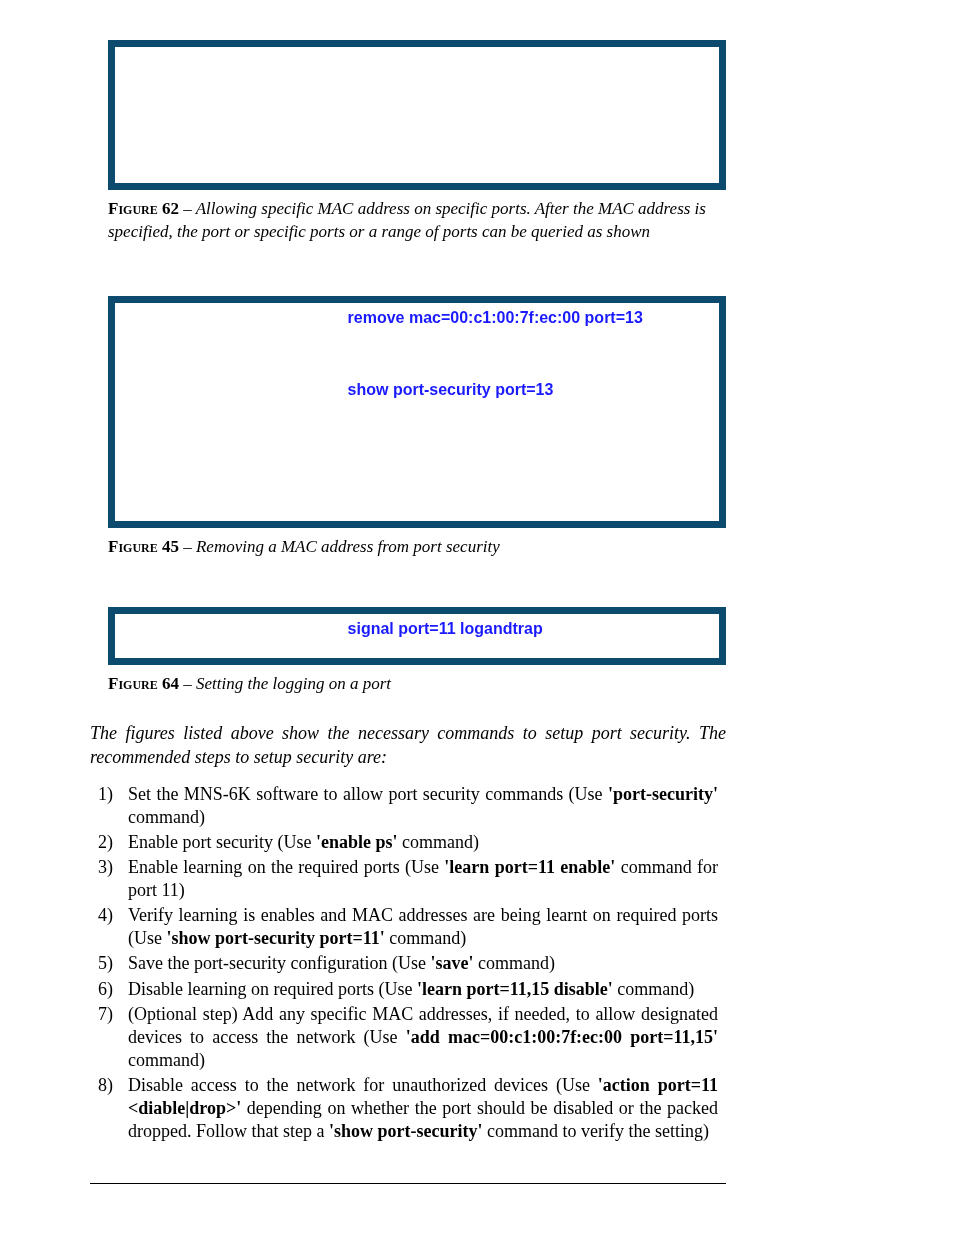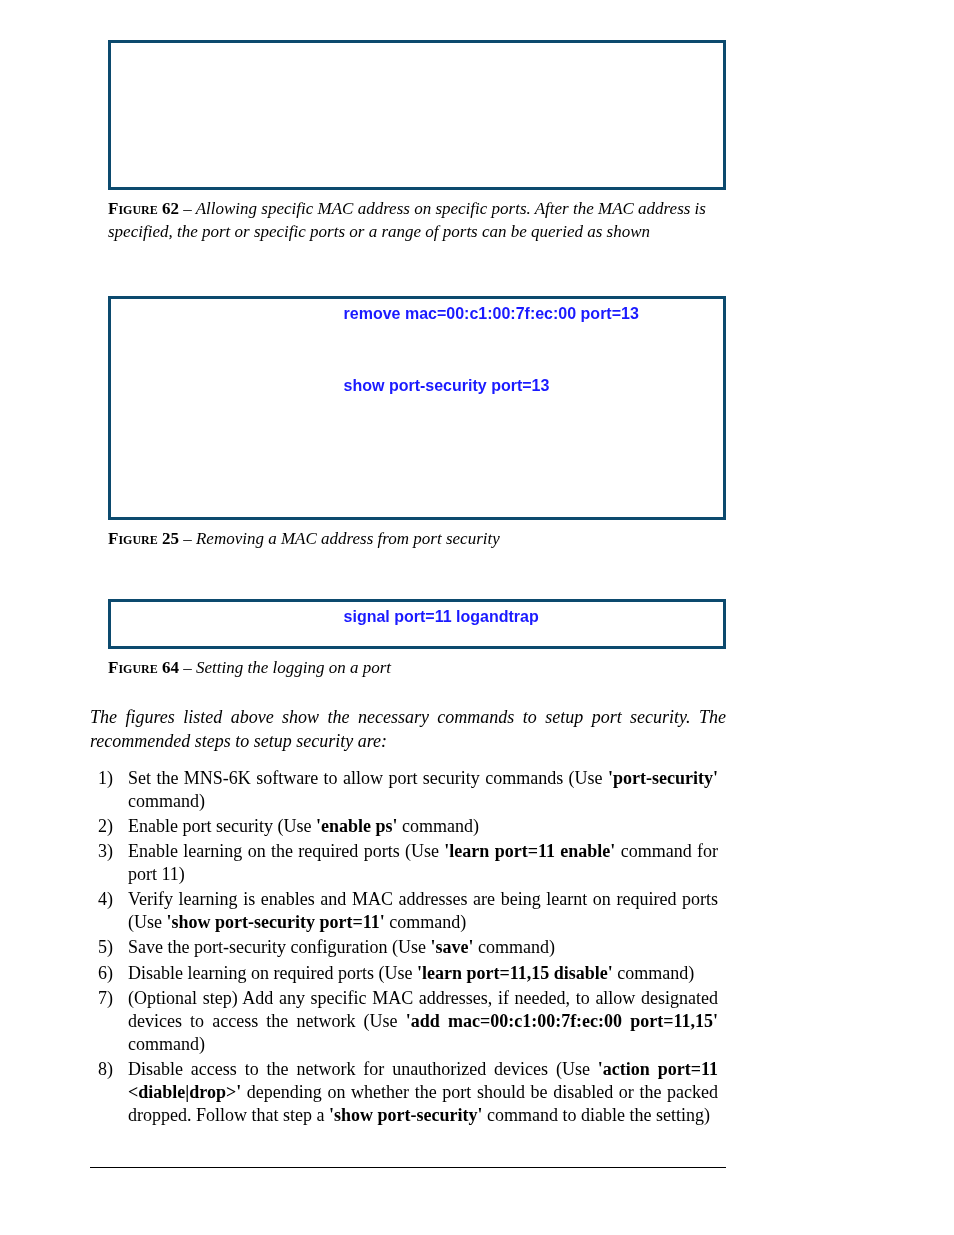--- a/index.html
+++ b/index.html
@@ -12,21 +12,21 @@
     font-family: Garamond, "Times New Roman", Times, serif;
     color: #000;
     font-size: 18px;
   }
   .page {
     padding: 40px 90px 40px 90px;
     box-sizing: border-box;
     width: 816px;
   }
   .figure-box {
-    border: 3px solid #0c4a6e;
+    border: 7px solid #0c4a6e;
     margin-left: 18px;
     margin-right: 0;
     padding: 8px 12px 14px 12px;
     margin-bottom: 8px;
     box-sizing: border-box;
   }
   .figure-box.big1 { height: 150px; }
   .code-line {
     font-family: "Comic Sans MS", "Comic Sans", cursive, sans-serif;
     color: #1a1aff;
@@ -108,21 +108,21 @@
     </div>
     <div class="spacer-line"></div>
     <div class="spacer-line"></div>
     <div class="spacer-line"></div>
     <div class="prompt">
       <span style="visibility:hidden;">Magnum6K25(port-security)## </span><span class="code-line">show port-security port=13</span>
     </div>
     <div style="height:110px;"></div>
   </div>
   <div class="caption">
-    <span class="fig-label">Figure 25</span>
+    <span class="fig-label">Figure 45</span>
     <span class="dash"> – </span>
     <span class="desc">Removing a MAC address from port security</span>
   </div>
 
   <div class="gap-med"></div>
 
   <div class="figure-box" style="padding-top:6px;padding-bottom:20px;">
     <div class="prompt">
       <span style="visibility:hidden;">Magnum6K25(port-security)## </span><span class="code-line">signal port=11 logandtrap</span>
     </div>
@@ -136,17 +136,17 @@
   <p class="intro">The figures listed above show the necessary commands to setup port security. The recommended steps to setup security are:</p>
 
   <ol class="steps">
     <li><span>Set the MNS-6K software to allow port security commands (Use </span><b>'port-security'</b><span> command)</span></li>
     <li><span>Enable port security (Use </span><b>'enable ps'</b><span> command)</span></li>
     <li><span>Enable learning on the required ports (Use </span><b>'learn   port=11 enable'</b><span> command for port 11)</span></li>
     <li><span>Verify learning is enables and MAC addresses are being learnt on required ports (Use </span><b>'show port-security port=11'</b><span> command)</span></li>
     <li><span>Save the port-security configuration (Use </span><b>'save'</b><span> command)</span></li>
     <li><span>Disable learning on required ports (Use </span><b>'learn port=11,15 disable'</b><span> command)</span></li>
     <li><span>(Optional step) Add any specific MAC addresses, if needed, to allow designated devices to access the network (Use </span><b>'add mac=00:c1:00:7f:ec:00 port=11,15'</b><span> command)</span></li>
-    <li><span>Disable access to the network for unauthorized devices (Use </span><b>'action port=11 &lt;diable|drop&gt;'</b><span> depending on whether the port should be disabled or the packed dropped. Follow that step a </span><b>'show port-security'</b><span> command to diable the setting)</span></li>
+    <li><span>Disable access to the network for unauthorized devices (Use </span><b>'action port=11 &lt;diable|drop&gt;'</b><span> depending on whether the port should be disabled or the packed dropped. Follow that step a </span><b>'show port-security'</b><span> command to verify the setting)</span></li>
   </ol>
 
   <hr class="bottom-rule">
 </div>
 
 </body></html>

